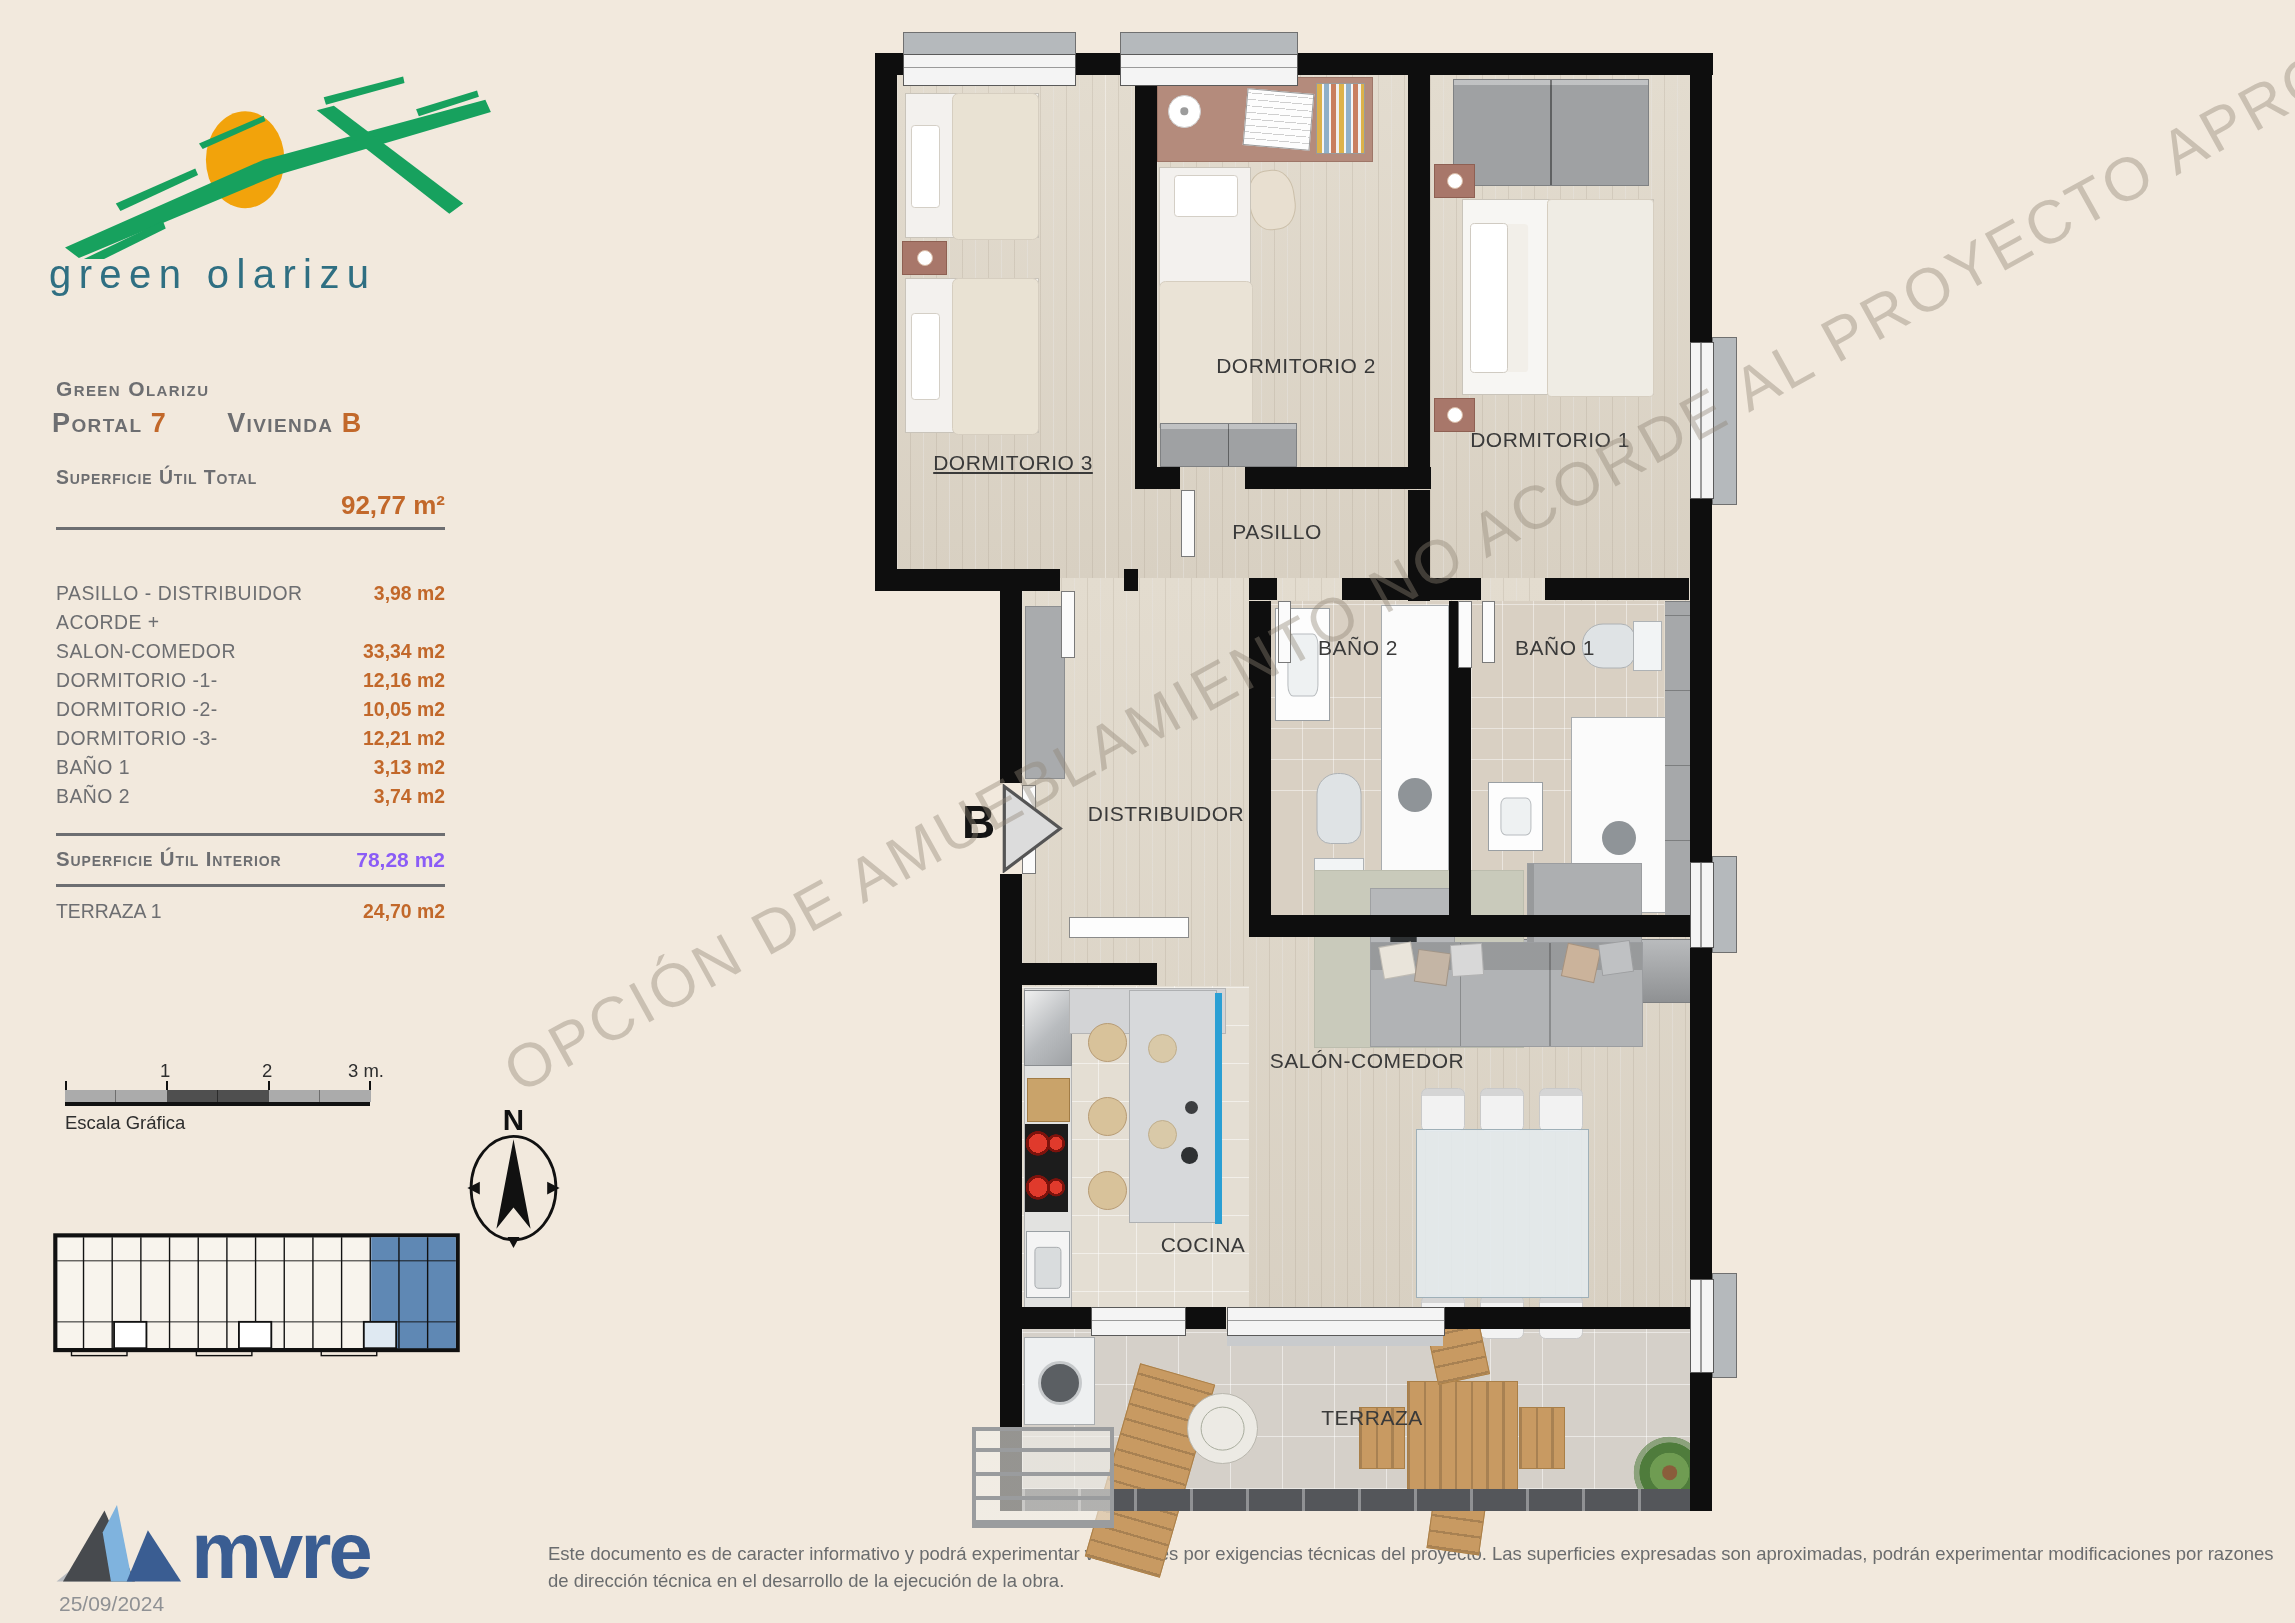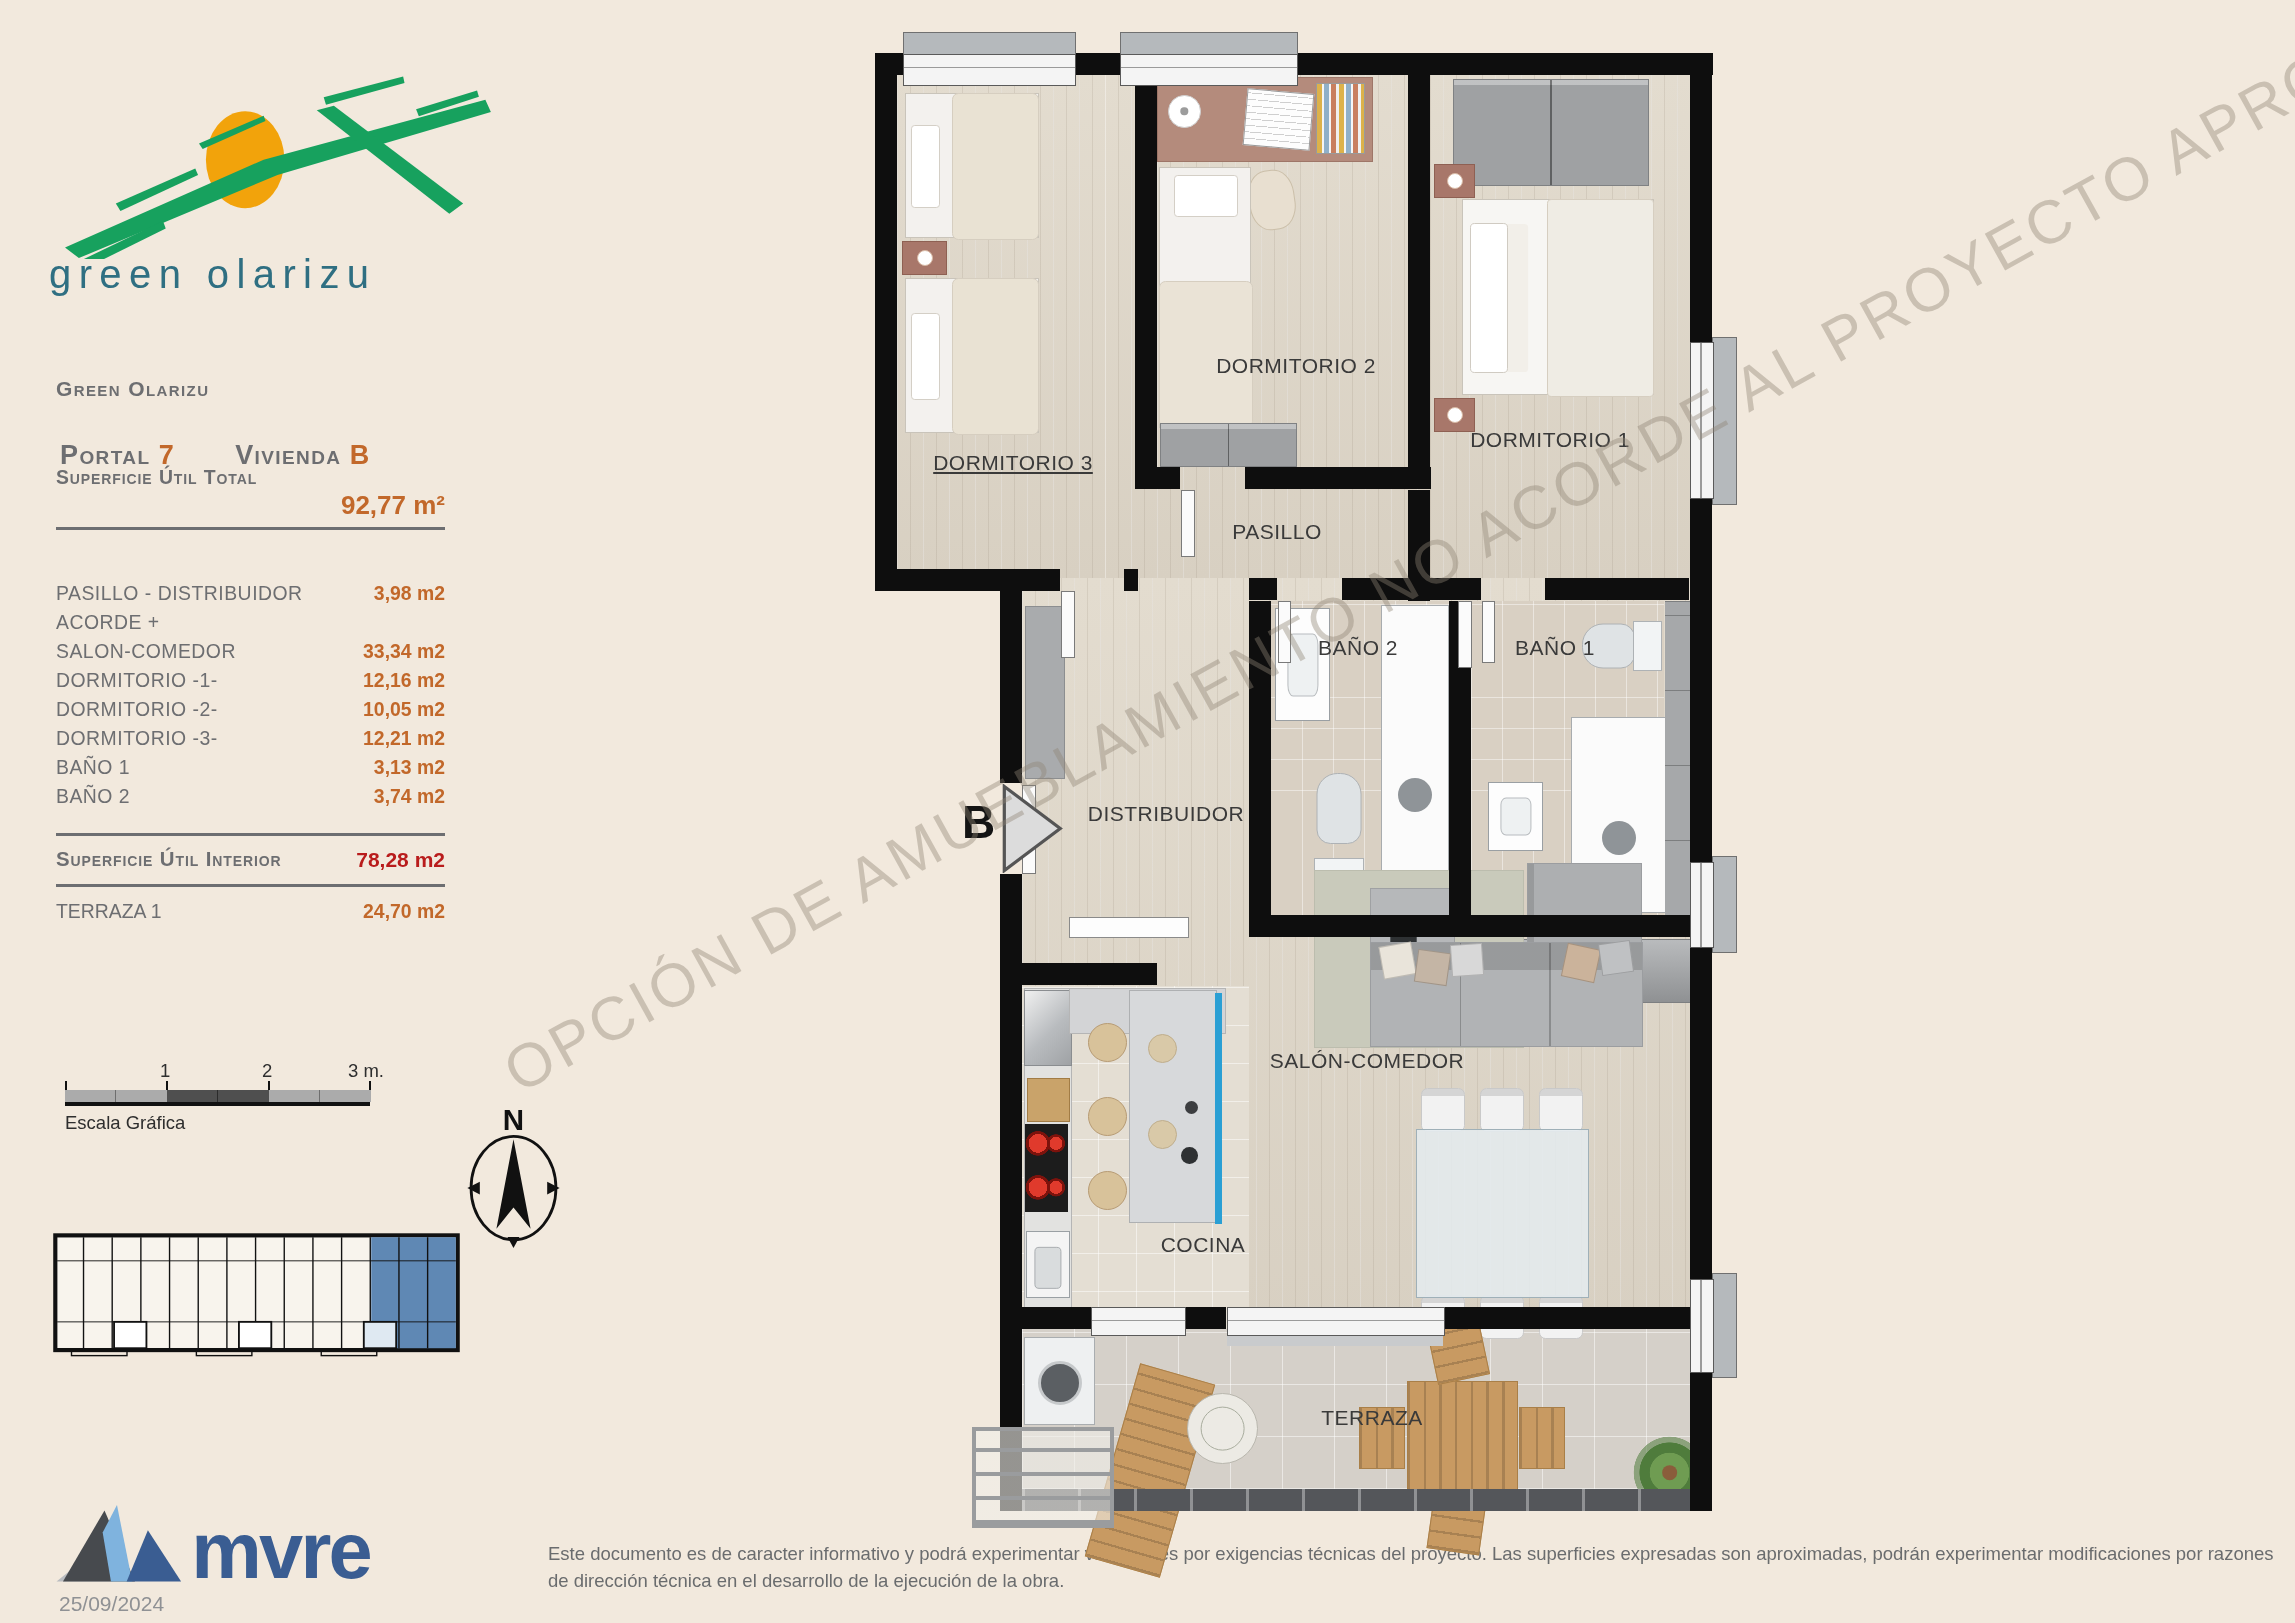--- a/index.html
+++ b/index.html
@@ -14,21 +14,21 @@
   .h-portal .num{color:#c2682a;padding-left:8.3px;}
   .h-sup{font-size:19.4px;font-weight:700;font-variant:small-caps;letter-spacing:0.9px;color:#6d6e71;}
   .total-val{font-size:26px;font-weight:700;color:#c2682a;text-align:right;}
   .rule{background:#6d6e71;height:2.8px;}
   .room-list{display:flex;flex-direction:column;margin-top:17px;}
   .room-row{display:flex;justify-content:space-between;align-items:flex-start;height:29px;}
   .room-row .lbl{font-size:19.4px;color:#6d6e71;letter-spacing:0.5px;}
   .room-row .val{font-size:19.4px;font-weight:700;color:#c2682a;}
   .interior-row{display:flex;justify-content:space-between;}
   .interior-row .lbl{font-size:20.4px;font-weight:700;font-variant:small-caps;letter-spacing:0.9px;}
-  .interior-row .val{font-size:21px;font-weight:700;color:#b91c1c;}
+  .interior-row .val{font-size:21px;font-weight:700;color:#8b5cf6;}
   .terr-row{display:flex;justify-content:space-between;gap:32px;}
   .terr-row .lbl{font-size:19.4px;}
   .terr-row .val{font-size:19.4px;font-weight:700;color:#c2682a;}
 
   
   .sb-num{font-size:18.5px;color:#2e2e2e;}
   .sb-tick{background:#111;width:1.9px;}
   .sb-seg{height:12px;}
   .sb-base{background:#111;height:3.7px;}
   .sb-cap{font-size:18.5px;color:#2e2e2e;}
@@ -153,21 +153,21 @@
       <polygon points="150,300 322,224 328,238 160,316"></polygon>
       <polygon points="600,70 772,25 775,39 605,86"></polygon>
       <polygon points="800,96 932,55 936,69 806,111"></polygon>
       <polygon points="330,170 470,110 474,121 338,182"></polygon>
     </g>
   </svg>
   <div class="abs brand-text" style="left:49px;top:252px;">green olarizu</div>
 
   <div class="abs h-project" style="left:56px;top:377px;">Green Olarizu</div>
 
-  <div class="abs h-portal" style="left:60px;top:408px;margin-top:32px;">
+  <div class="abs h-portal" style="left:52px;top:408px;">
     <span><span>Portal</span><span class="num">7</span></span>
     <span><span>Vivienda</span><span class="num">B</span></span>
   </div>
 
   <div class="abs h-sup" style="left:56px;top:466px;">Superficie Útil Total</div>
   <div class="abs total-val" style="left:56px;top:490px;width:389px;">92,77 m²</div>
   <div class="abs rule" style="left:56px;top:527px;width:389px;"></div>
 
   <div class="abs room-list" style="left:56px;top:565px;width:389px;">
     <div class="room-row">

